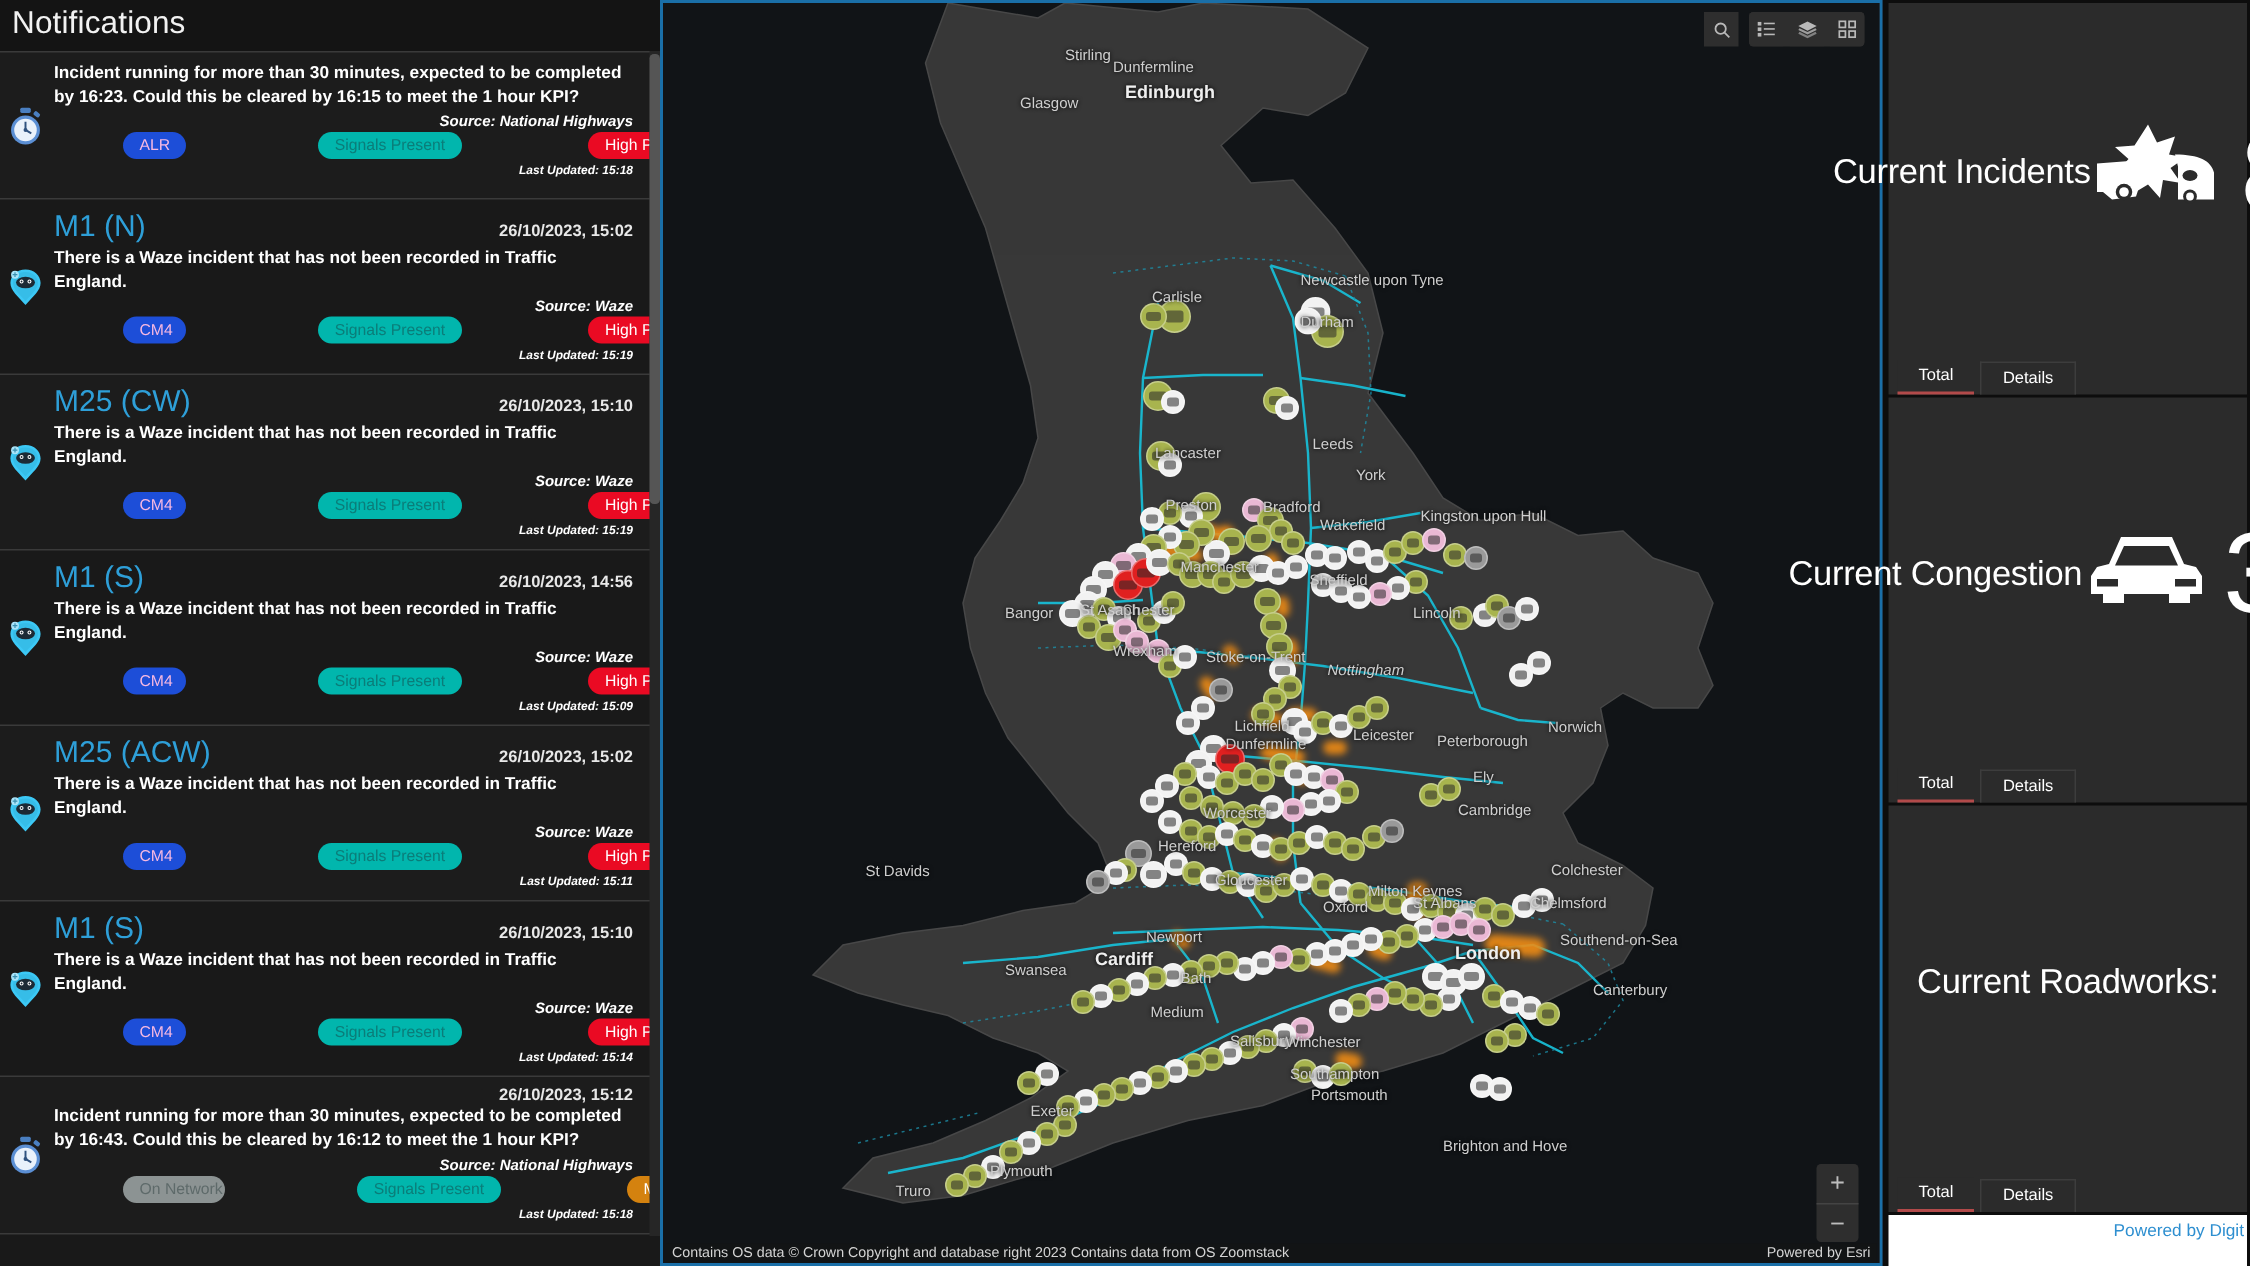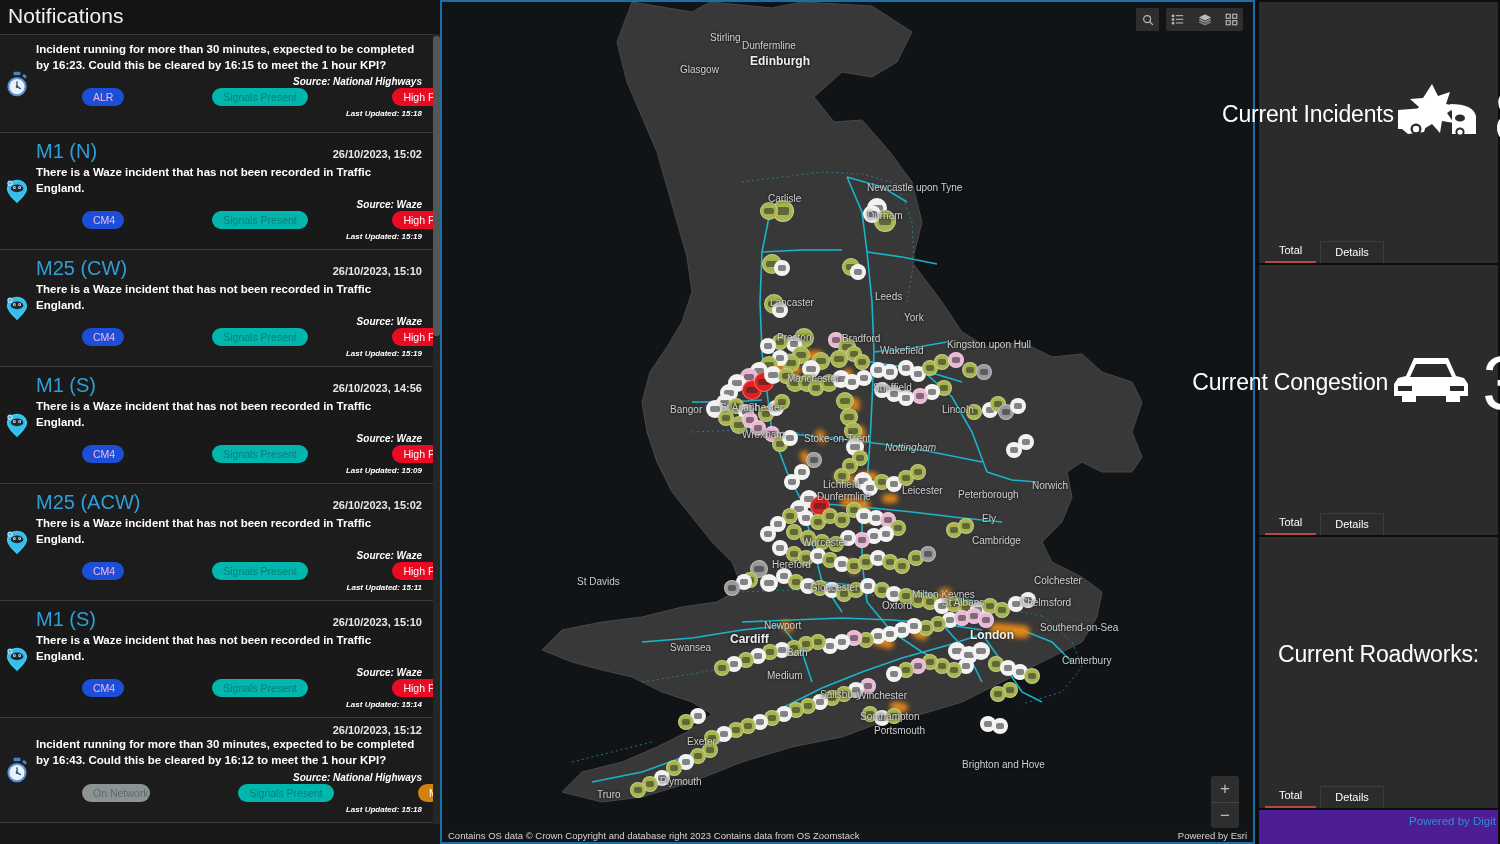--- a/index.html
+++ b/index.html
@@ -159,21 +159,21 @@
     display: flex; align-items: flex-end; gap: 4px;
     padding-left: 6px; height: 24px;
   }
   .stat-tab {
     background: #2b2b2b; color: #ffffff; font-size: 11px;
     padding: 4px 14px 5px 14px; cursor: pointer;
     border: 1px solid #3d3d3d; border-bottom: none;
   }
   .stat-tab.active { border-bottom: 2px solid #b24a4a; border-left: none; border-top: none; border-right: none; }
   .powered {
-    margin-top: auto; background: #4c1d95; margin: 0 2px 0 4px;
+    margin-top: auto; background: #ffffff; margin: 0 2px 0 4px;
     height: 34px; display: flex; align-items: flex-start;
     justify-content: flex-end; padding: 5px 2px 0 0; overflow: hidden;
   }
   .powered span { color: #2e8fd0; font-size: 11.5px; white-space: nowrap; }
 </style>
 </head>
 <body>
 
 <div class="app">
 

